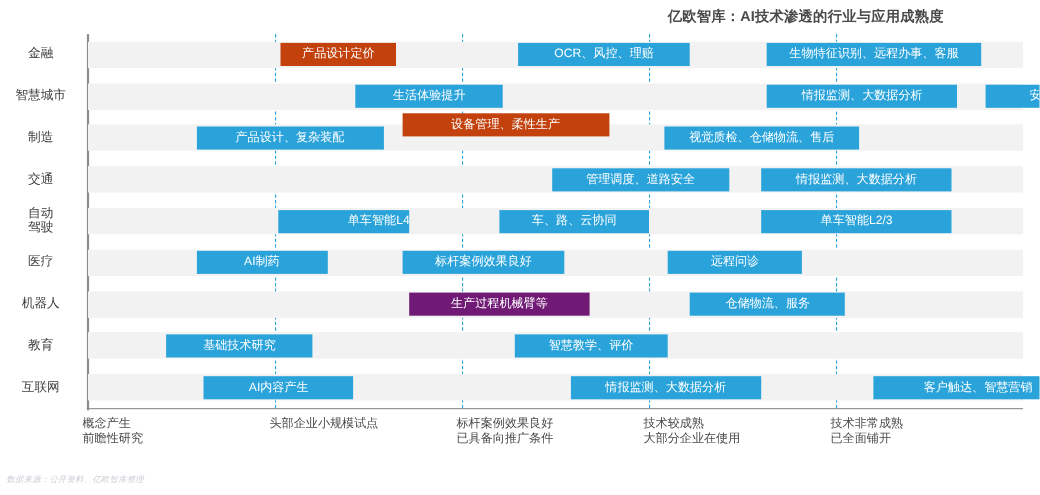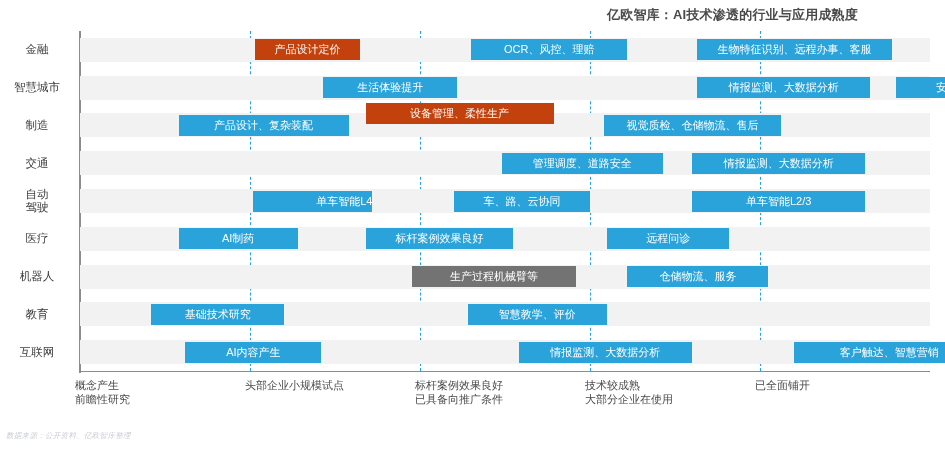--- a/index.html
+++ b/index.html
@@ -113,21 +113,21 @@
       <div class="bar" style="left: 612px; width: 173.4px; top: 121.722px; background: rgb(41, 163, 218);">情报监测、大数据分析</div>
       <div class="row-band" style="top: 158px; height: 24px;"></div>
       <div class="bar" style="left: 173.4px; width: 119px; top: 159.5px; background: rgb(41, 163, 218); text-align: right;">单车智能L4</div>
       <div class="bar" style="left: 374px; width: 136px; top: 159.5px; background: rgb(41, 163, 218);">车、路、云协同</div>
       <div class="bar" style="left: 612px; width: 173.4px; top: 159.5px; background: rgb(41, 163, 218);">单车智能L2/3</div>
       <div class="row-band" style="top: 195.778px; height: 24px;"></div>
       <div class="bar" style="left: 98.6px; width: 119px; top: 197.278px; background: rgb(41, 163, 218);">AI制药</div>
       <div class="bar" style="left: 285.6px; width: 147.9px; top: 197.278px; background: rgb(41, 163, 218);">标杆案例效果良好</div>
       <div class="bar" style="left: 527px; width: 122.4px; top: 197.278px; background: rgb(41, 163, 218);">远程问诊</div>
       <div class="row-band" style="top: 233.556px; height: 24px;"></div>
-      <div class="bar" style="left: 292.4px; width: 163.2px; top: 235.056px; background: #737373; margin-left: 40px;">生产过程机械臂等</div>
+      <div class="bar" style="left: 292.4px; width: 163.2px; top: 235.056px; background: #701a75;">生产过程机械臂等</div>
       <div class="bar" style="left: 547.4px; width: 141.1px; top: 235.056px; background: rgb(41, 163, 218);">仓储物流、服务</div>
       <div class="row-band" style="top: 271.333px; height: 24px;"></div>
       <div class="bar" style="left: 71.4px; width: 132.6px; top: 272.833px; background: rgb(41, 163, 218); text-align: center;">基础技术研究</div>
       <div class="bar" style="left: 387.6px; width: 139.4px; top: 272.833px; background: rgb(41, 163, 218);">智慧教学、评价</div>
       <div class="row-band" style="top: 309.111px; height: 24px;"></div>
       <div class="bar" style="left: 105.4px; width: 136px; top: 310.611px; background: rgb(41, 163, 218);">AI内容产生</div>
       <div class="bar" style="left: 438.6px; width: 173.4px; top: 310.611px; background: rgb(41, 163, 218);">情报监测、大数据分析</div>
       <div class="bar" style="left: 714px; width: 190.4px; top: 310.611px; background: rgb(41, 163, 218);">客户触达、智慧营销</div>
     </div>
 
@@ -170,15 +170,16 @@
     </div>
     <div class="stage-label" style="left: 415px; width: 180px;">
       <div>标杆案例效果良好</div>
       <div>已具备向推广条件</div>
     </div>
     <div class="stage-label" style="left: 585px; width: 180px;">
       <div>技术较成熟</div>
       <div>大部分企业在使用</div>
     </div>
     <div class="stage-label" style="left: 755px; width: 180px;">
+      <div>技术非常成熟</div>
       <div>已全面铺开</div>
     </div>
   </div>
 
 </body></html>

